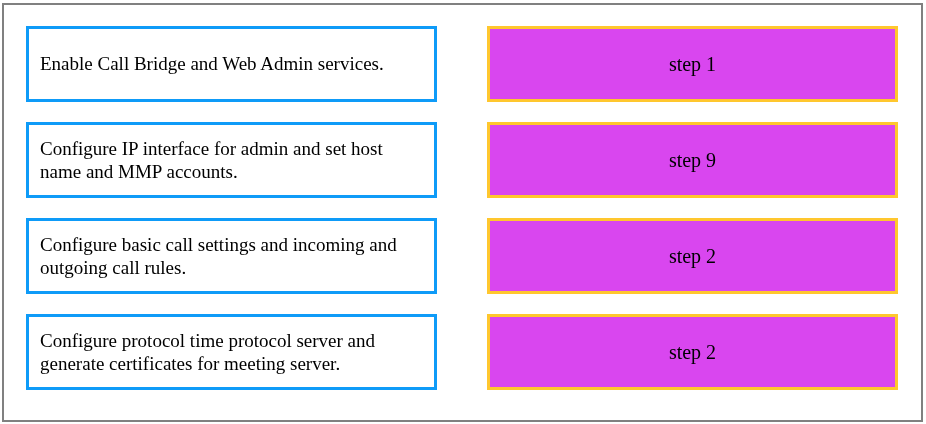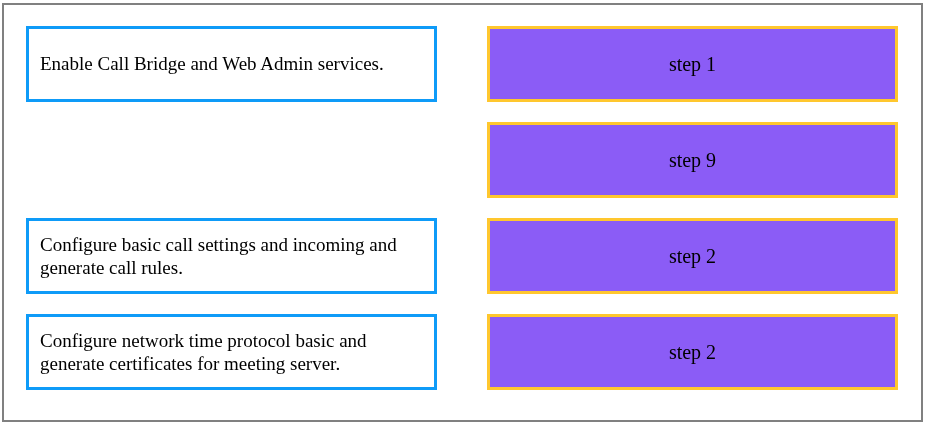--- a/index.html
+++ b/index.html
@@ -48,21 +48,21 @@
     align-items: center;
     padding: 2px 12px 2px 11px;
     font-size: 19px;
     line-height: 1.22;
     cursor: move;
   }
   .drop-target {
     grid-column: 2;
     box-sizing: border-box;
     border: 3px solid var(--right-box-border, #ffc72e);
-    background: #8b5cf6;
+    background: #d946ef;
     display: flex;
     align-items: center;
     justify-content: center;
     font-size: 20px;
     line-height: 1.2;
   }
   .drag-item span, .drop-target span { display: block; }
 </style>
 </head>
 <body>
@@ -72,32 +72,35 @@
 
   <div class="columns">
 
     <div class="drag-item" style="grid-row:1">
       <span>Enable Call Bridge and Web Admin services.</span>
     </div>
     <div class="drop-target" style="grid-row:1">
       <span>step 1</span>
     </div>
 
+    <div class="drag-item" style="grid-row:2">
+      <span>Configure IP interface for admin and set host name and MMP accounts.</span>
+    </div>
     <div class="drop-target" style="grid-row:2">
       <span>step 9</span>
     </div>
 
     <div class="drag-item" style="grid-row:3">
-      <span>Configure basic call settings and incoming and generate call rules.</span>
+      <span>Configure basic call settings and incoming and outgoing call rules.</span>
     </div>
     <div class="drop-target" style="grid-row:3">
       <span>step 2</span>
     </div>
 
     <div class="drag-item" style="grid-row:4">
-      <span>Configure network time protocol basic and generate certificates for meeting server.</span>
+      <span>Configure protocol time protocol server and generate certificates for meeting server.</span>
     </div>
     <div class="drop-target" style="grid-row:4">
       <span>step 2</span>
     </div>
 
   </div>
 </div>
 
 </body></html>

